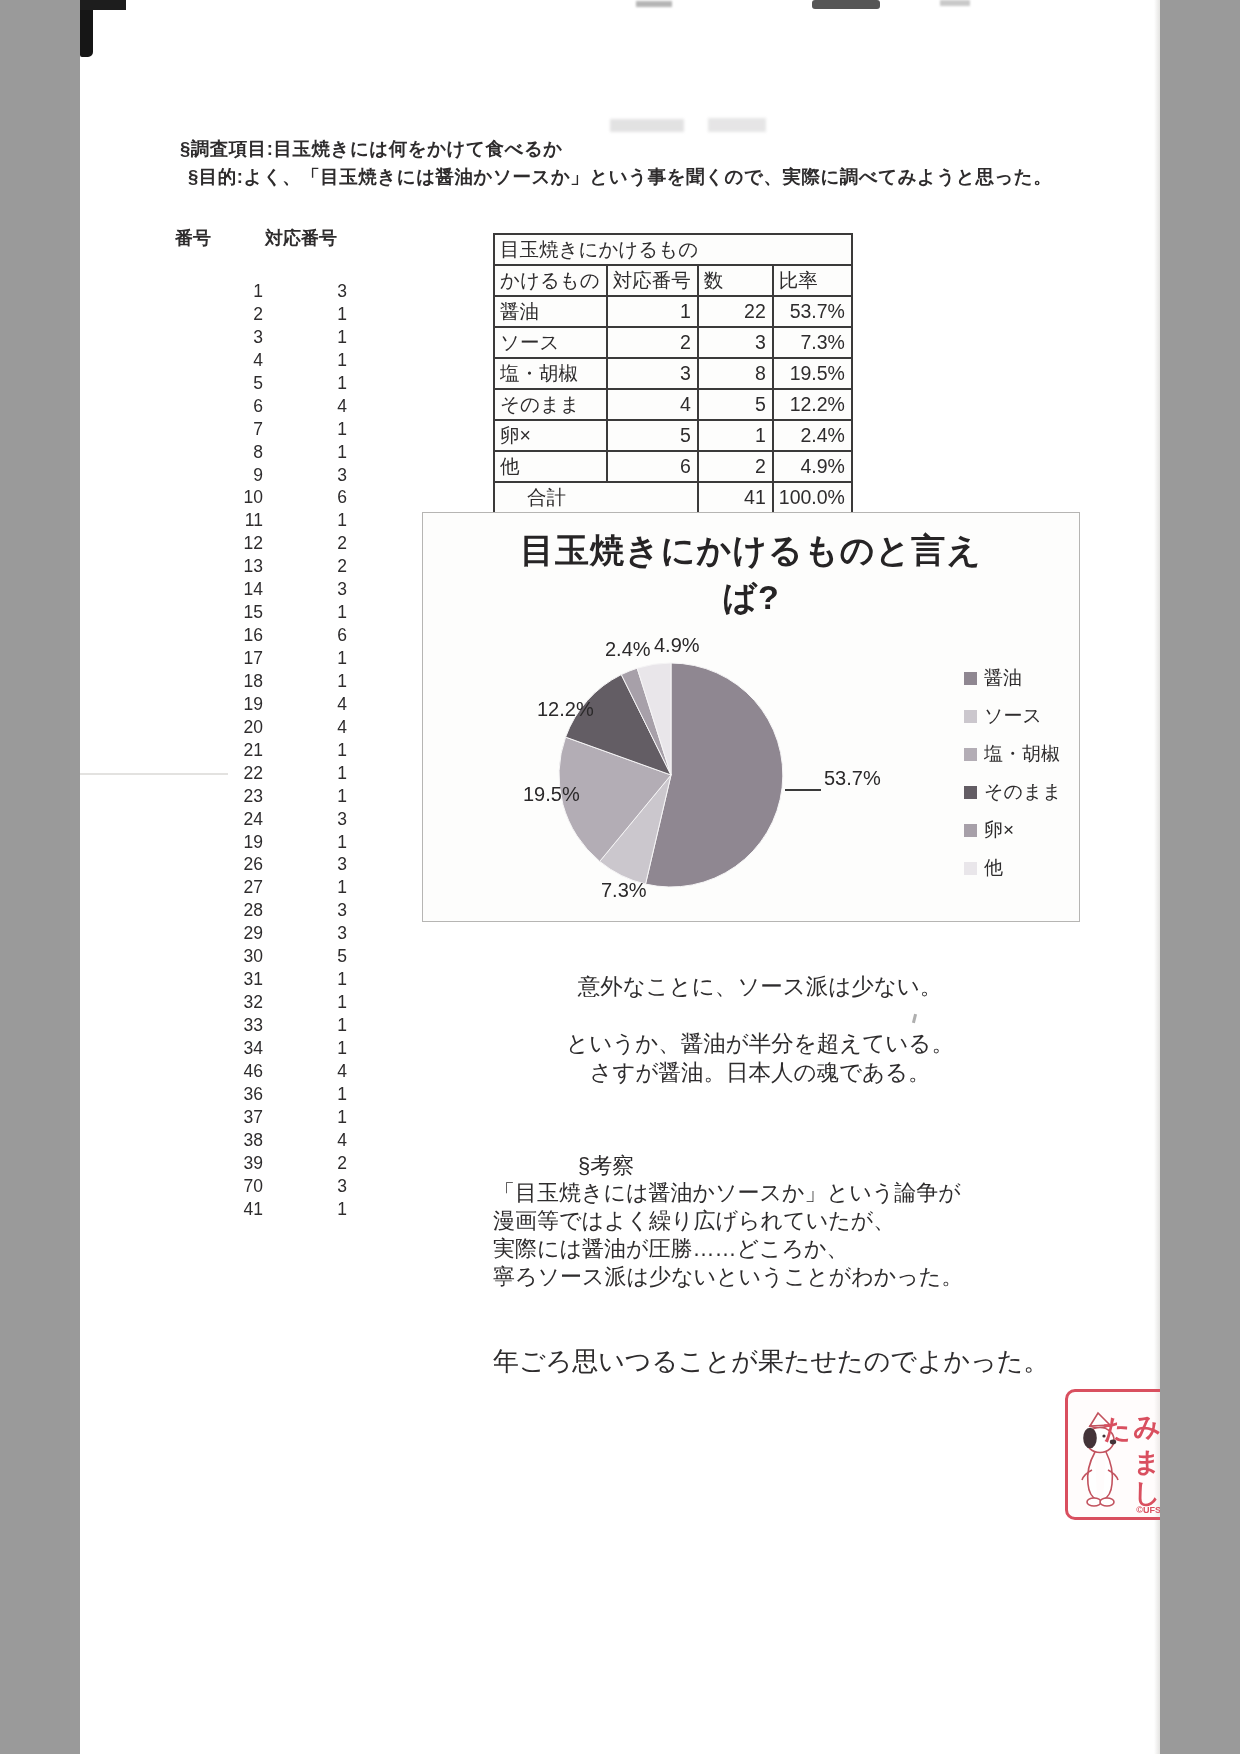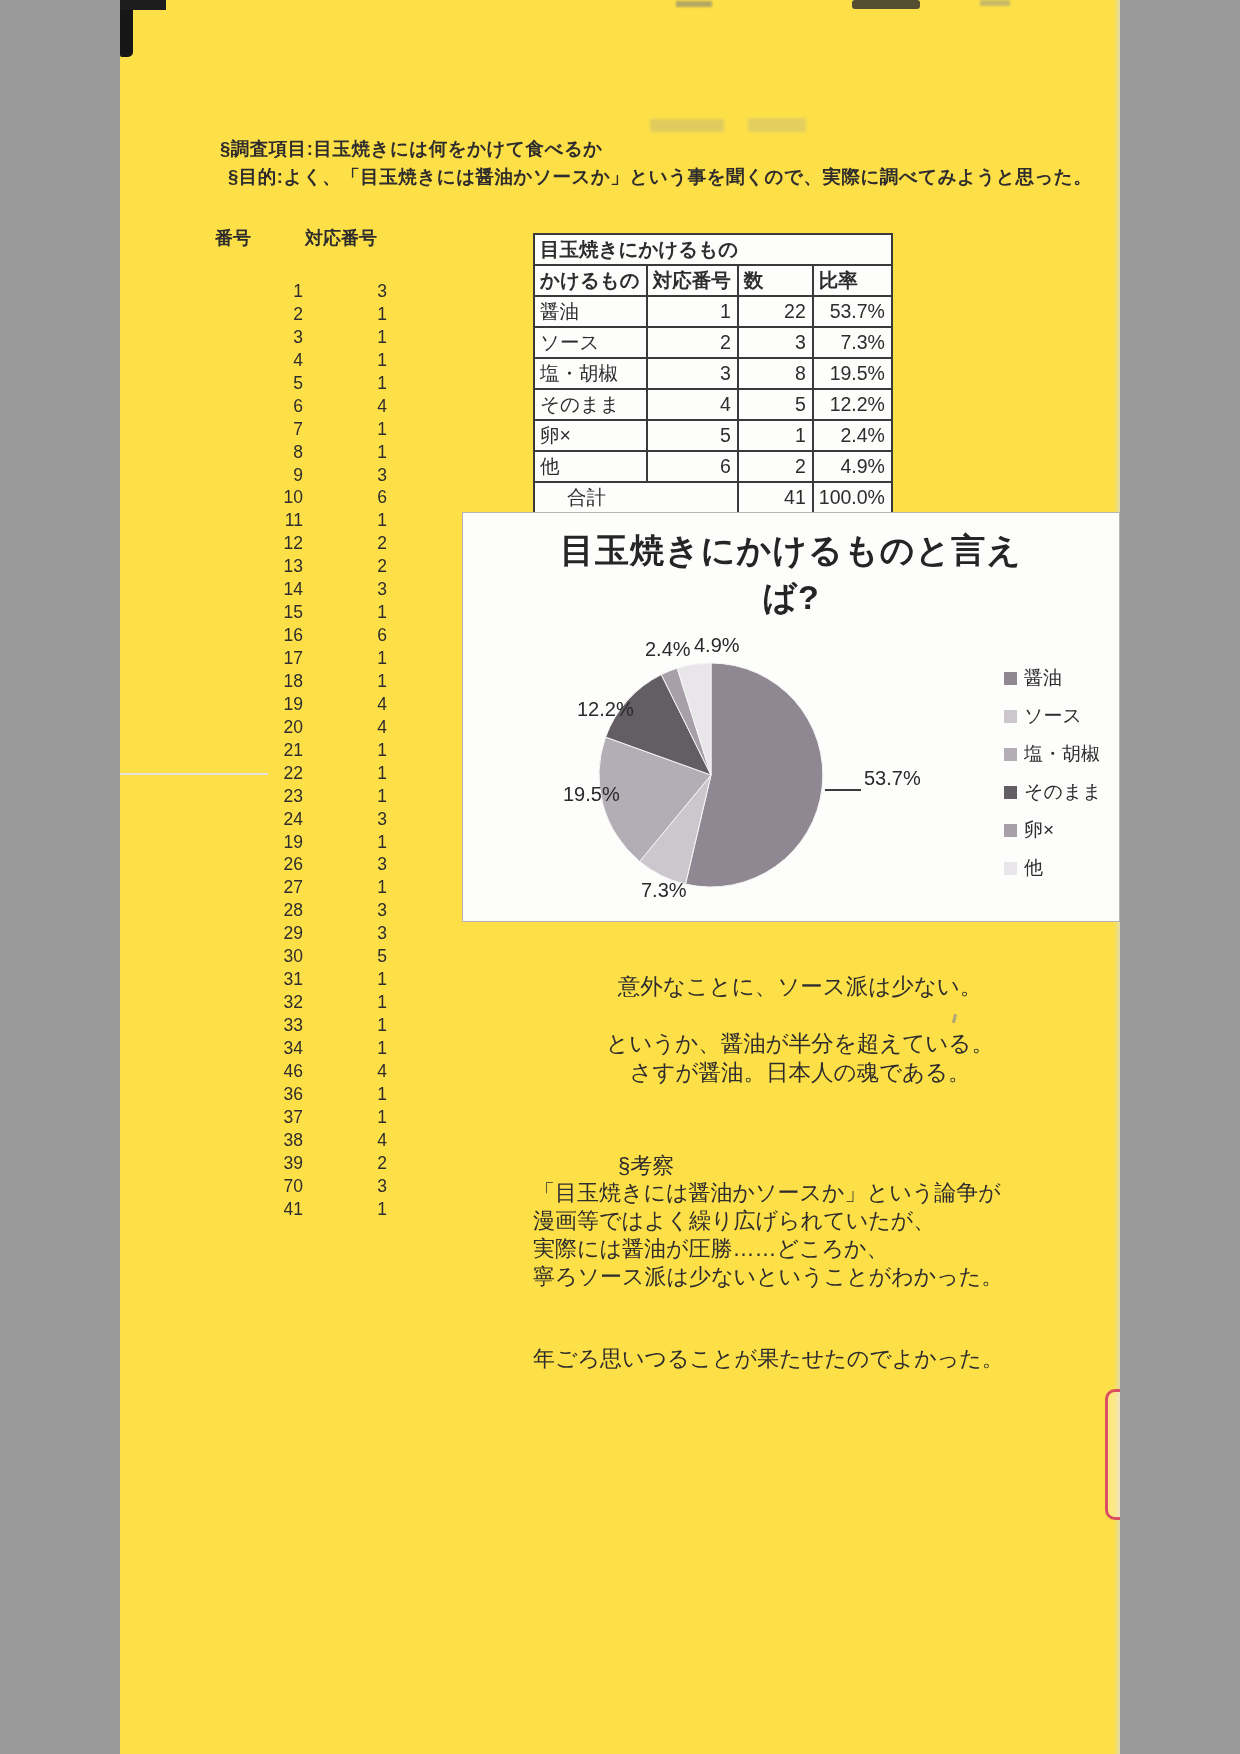--- a/index.html
+++ b/index.html
@@ -1,18 +1,18 @@
 <!DOCTYPE html>
 <html><head>
 <meta charset="utf-8">
 <style>
   html,body{margin:0;padding:0;background:#9a9a9a;}
   .page{
-    position:relative; width:1000px; height:1754px; margin:0 auto;
-    background:#fde047; overflow:hidden;
+    position:relative; width:1080px; height:1754px; margin:0 auto;
+    background:#ffffff; overflow:hidden;
     font-family:"Liberation Sans","DejaVu Sans",sans-serif;
     color:#2e2c2d;
   }
   .abs{position:absolute;}
 
   
   .smudge{position:absolute; pointer-events:none;}
   .sm1{left:0;top:0;width:13px;height:57px;background:#161616;border-radius:0 0 5px 2px;filter:blur(.4px);}
   .sm1b{left:0;top:0;width:46px;height:10px;background:#1d1d1d;filter:blur(.6px);}
   .sm2{left:732px;top:0;width:68px;height:9px;background:#2c2c2c;opacity:.8;filter:blur(.7px);border-radius:3px;}
@@ -37,21 +37,21 @@
   .rawhead.c2{left:185px;}
   #raw-rows{left:95px; top:281px; width:175px;}
   .raw-row{height:22.95px; display:flex; font-size:17.5px;}
   .raw-row .n1{width:88px; text-align:right;}
   .raw-row .n2{width:84px; text-align:right;}
 
   
   #summary-table{left:413px; top:233px; border-collapse:collapse; table-layout:fixed;
     font-size:19.5px; background:#fdfdfc;}
   #summary-table td{border:2px solid #3b3a3a; padding:1px 6px 1px 5px; height:25px; overflow:hidden; white-space:nowrap;}
-  #summary-table .ttl{font-weight:700;}
+  #summary-table .ttl{font-weight:400;}
   #summary-table .num{text-align:right;}
   #summary-table .total-label{padding-left:32px;}
 
   
   .chart-box{left:342px; top:512px; width:656px; height:408px; background:#fdfdfc;
     border:1.5px solid #b6b5b3;}
   .chart-title{position:absolute; left:0; right:0; top:14px; text-align:center;
     font-size:34px; font-weight:700; line-height:47px; color:#262425; letter-spacing:1px;}
   .pie-svg{position:absolute; left:0; top:0;}
   .pct-label{position:absolute; font-size:20px; color:#2b292a; white-space:nowrap;}
@@ -62,21 +62,21 @@
 
   
   .comment{font-size:22.5px; white-space:nowrap;}
   .cm1{left:380px; top:971px; width:600px; text-align:center;}
   .cm2{left:380px; top:1028px; width:600px; text-align:center;}
   .cm3{left:380px; top:1057px; width:600px; text-align:center;}
 
   
   .disc-head{left:498px; top:1151px; font-size:22px;}
   #disc-lines{left:413px; top:1179px; font-size:22px; line-height:28px; white-space:nowrap;}
-  .disc-close{left:413px; top:1344px; font-size:22px; white-space:nowrap;}
+  .disc-close{left:413px; top:1344px; font-size:26px; white-space:nowrap;}
 
   
   .stamp{left:985px; top:1389px; width:105px; height:131px; border:3px solid #e4707c;
     border-radius:10px; background:rgba(255,245,246,.35); box-sizing:border-box;}
   .stamp-text{position:absolute; right:5px; top:5px; writing-mode:vertical-rl;
     font-size:27px; font-weight:700; letter-spacing:2px; line-height:30px;}
   .stamp-credit{position:absolute; right:6px; bottom:2px; font-size:9px; font-weight:700;}
   .stamp-doodle{position:absolute; left:2px; top:18px;}
 </style>
 </head>

